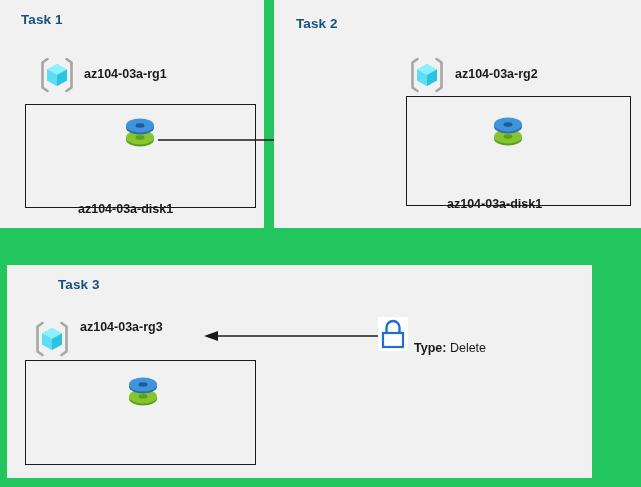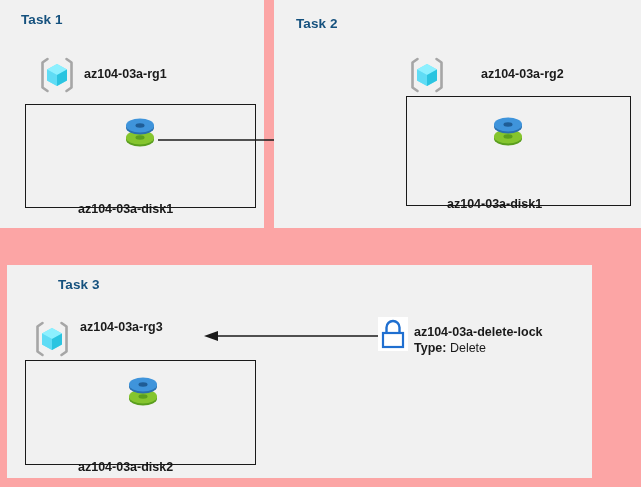--- a/index.html
+++ b/index.html
@@ -13,21 +13,21 @@
     position: relative;
     overflow: hidden;
     font-family: "Liberation Sans", sans-serif;
   }
 
   .stage {
     position: absolute;
     left: 0; top: 0;
     width: 641px;
     height: 487px;
-    background: #fca5a5;
+    background: #22c55e;
   }
 
   
   .panel {
     position: absolute;
     background: #f1f1f1;
   }
   #panel-task1 { left: 0px;   top: 0px;   width: 264px; height: 228px; }
   #panel-task2 { left: 274px; top: 0px;   width: 367px; height: 228px; }
   #panel-task3 { left: 7px;   top: 265px; width: 585px; height: 213px; }
@@ -66,21 +66,21 @@
   #rg-icon-3 { left: 33px;  top: 320px; }
 
   .rg-label {
     position: absolute;
     font-size: 12.5px;
     font-weight: bold;
     color: #1a1a1a;
     white-space: nowrap;
   }
   #rg-label-1 { left: 84px;  top: 67px; text-align: right; }
-  #rg-label-2 { left: 481px; top: 67px; }
+  #rg-label-2 { left: 455px; top: 67px; }
   #rg-label-3 { left: 80px;  top: 320px; }
 
   
   .disk-icon {
     position: absolute;
     width: 40px;
     height: 42px;
   }
   #disk-icon-1 { left: 120px; top: 113px; }
   #disk-icon-2 { left: 488px; top: 112px; }
@@ -231,33 +231,31 @@
   </svg>
 
   <div id="lock-icon">
     <svg viewBox="0 0 30 34" width="30" height="34" aria-hidden="true">
       <rect x="0" y="0" width="30" height="34" fill="#ffffff"></rect>
       <path d="M8.5 16 L8.5 10.5 A6.5 6.5 0 0 1 21.5 10.5 L21.5 16" fill="none" stroke="#1f6fd0" stroke-width="2.4"></path>
       <rect x="5" y="16" width="20" height="14" fill="#ffffff" stroke="#1f6fd0" stroke-width="2.2"></rect>
     </svg>
   </div>
 
-  <div class="lock-text" id="lock-name">az104-03a-delete-lock</div>
   <div class="lock-text" id="lock-type">
     <b>Type:</b>
     <span>Delete</span>
   </div>
 
   <div class="inner-box" id="box-task3"></div>
 
   <div class="disk-icon" id="disk-icon-3">
     <svg viewBox="0 0 40 42" width="40" height="42" aria-hidden="true">
       <ellipse cx="20" cy="26.5" rx="14" ry="7" fill="#5a9e1e"></ellipse>
       <ellipse cx="20" cy="24.5" rx="14" ry="7" fill="#85c52e"></ellipse>
       <ellipse cx="20" cy="24.5" rx="4.5" ry="2.2" fill="#5a9e1e"></ellipse>
       <ellipse cx="20" cy="14.5" rx="14" ry="7" fill="#2a6fae"></ellipse>
       <ellipse cx="20" cy="12.5" rx="14" ry="7" fill="#3f94db"></ellipse>
       <ellipse cx="20" cy="12.5" rx="4.5" ry="2.2" fill="#1f5d96"></ellipse>
     </svg>
   </div>
-  <div class="disk-label" id="disk-label-3">az104-03a-disk2</div>
 
 </div>
 
 </body></html>

